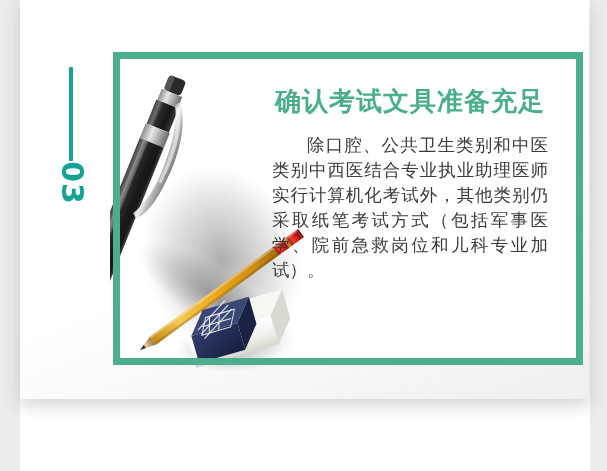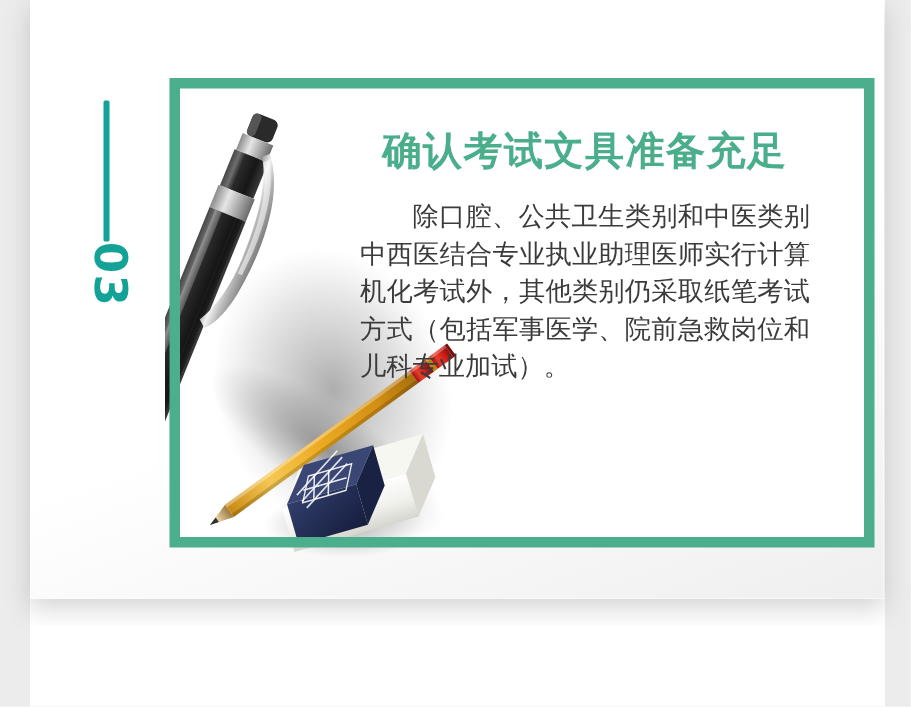--- a/index.html
+++ b/index.html
@@ -84,42 +84,42 @@
   .frame-inner-fill {
     position: absolute;
     left: 120px; top: 59px;
     width: 456px; height: 299px;
     background: #ffffff;
   }
 
   
   .text-col {
     position: absolute;
-    left: 240px; top: 86px;
+    left: 260px; top: 86px;
     width: 300px;
   }
   .headline {
     color: #4aae8b;
     font-size: 26px;
     font-weight: 700;
     letter-spacing: 1px;
     line-height: 1.2;
     text-align: center;
     white-space: nowrap;
     margin: 0 0 16px 0;
     font-family: "DejaVu Sans", "Liberation Sans", sans-serif;
   }
   .body-para {
     color: #3b3b3b;
     font-size: 17.5px;
     line-height: 25px;
     text-align: justify;
     text-justify: inter-ideograph;
     text-indent: 2em;
-    margin: 0;
+    margin: 12px;
     font-family: "DejaVu Sans", "Liberation Sans", sans-serif;
   }
 
   
   .illustration {
     position: absolute;
     left: 110px; top: 50px;
     width: 260px; height: 330px;
     pointer-events: none;
   }

